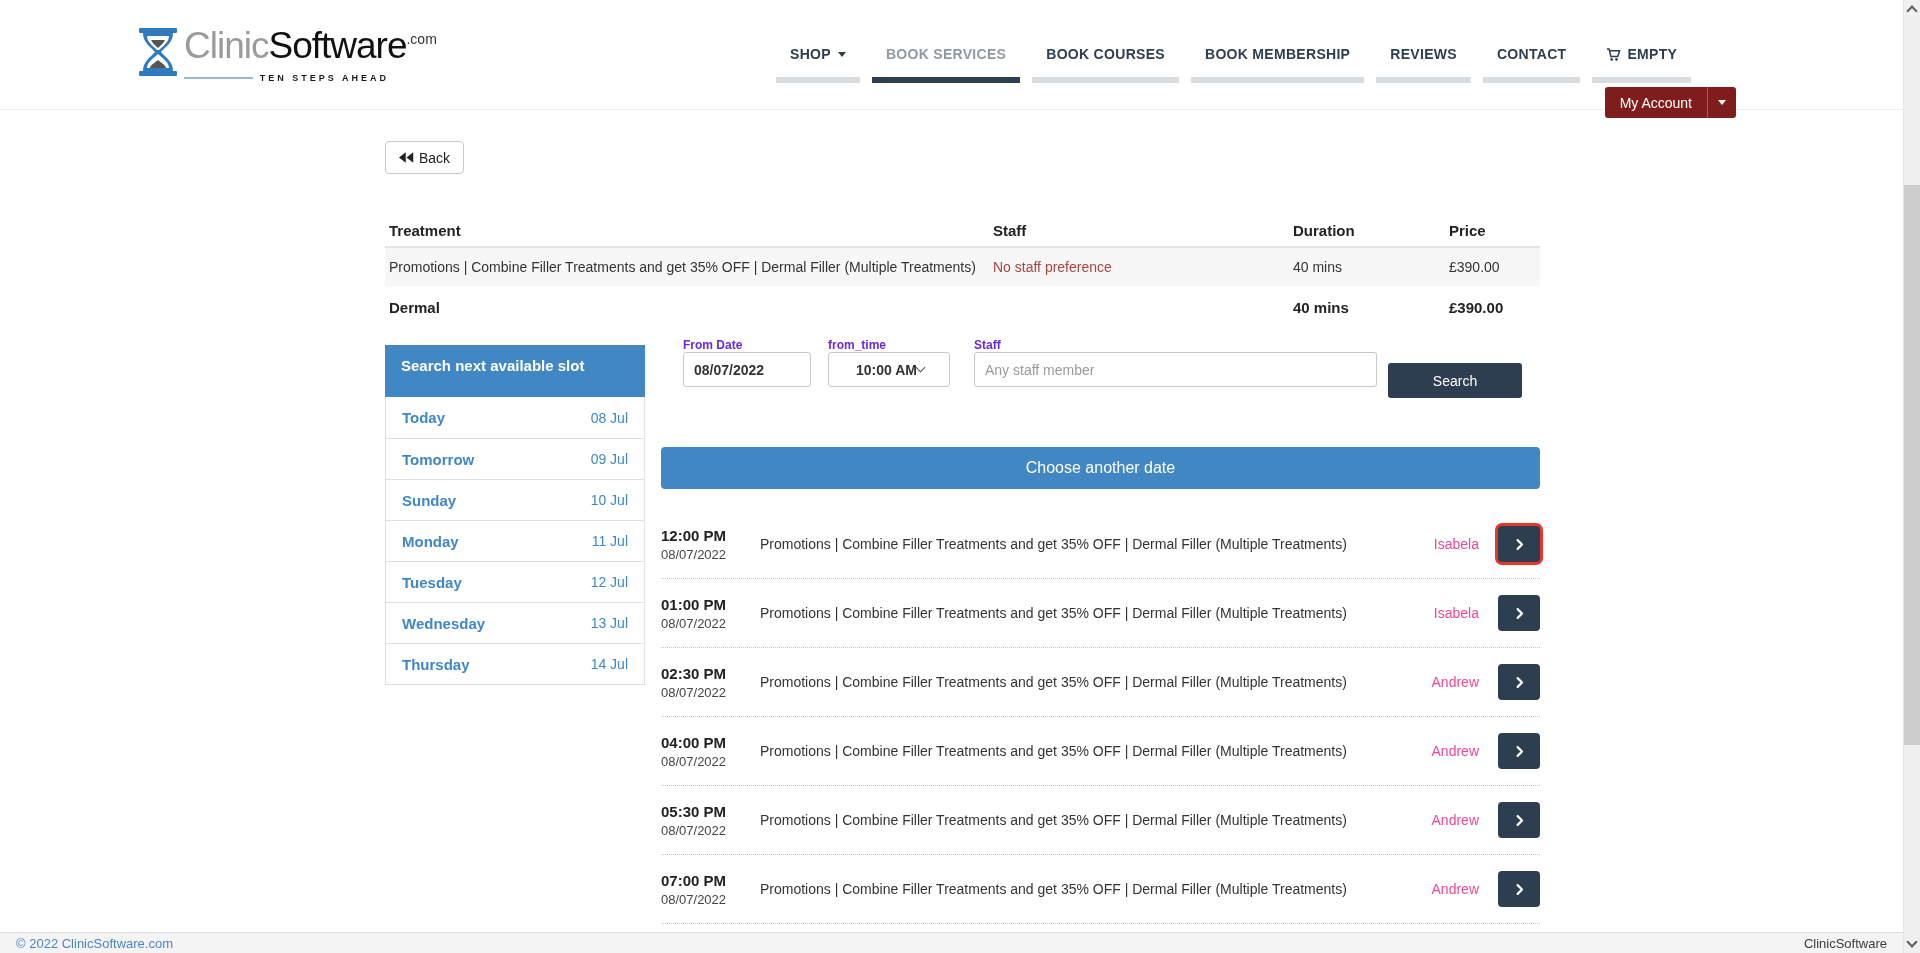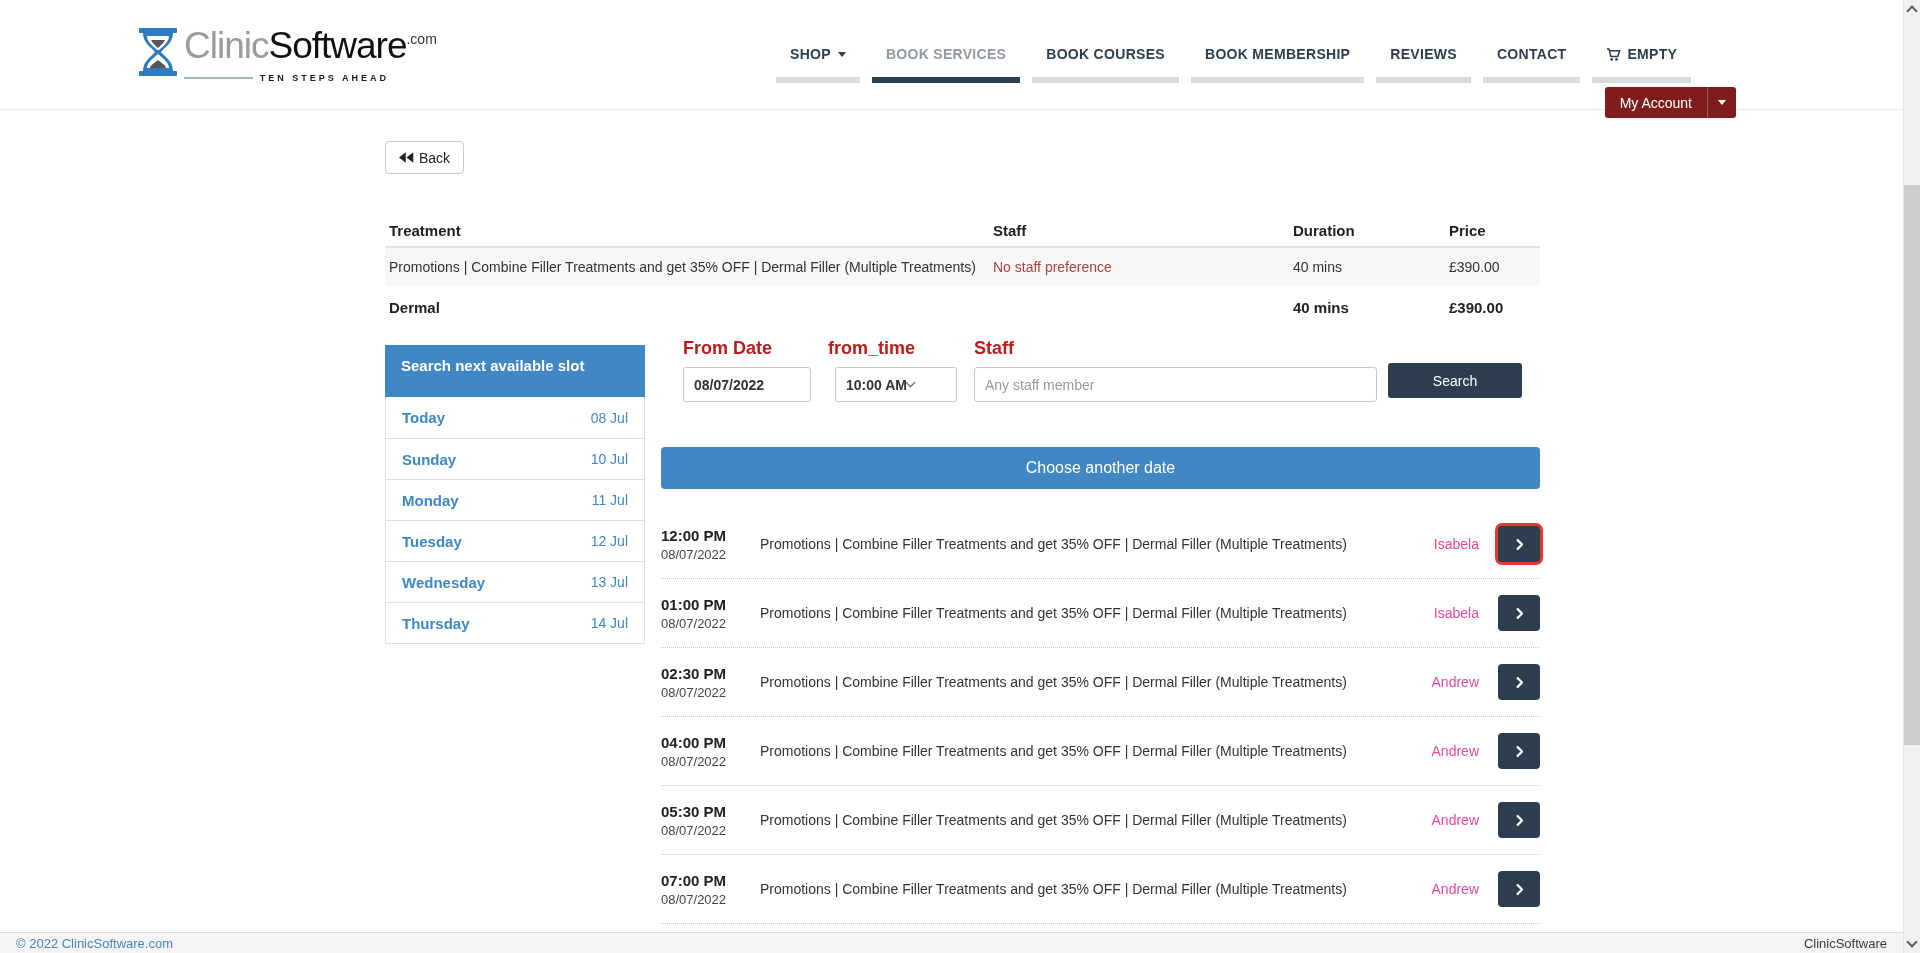--- a/index.html
+++ b/index.html
@@ -51,28 +51,28 @@
   .slot-sidebar { position:absolute; left:385px; top:345px; width:260px; }
   .side-head { height:52px; line-height:42px; background:#4187c4; color:#fff; font-size:15px; font-weight:700; padding:0 16px; }
   .side-list { border:1px solid #e0e0e0; border-top:none; }
   .side-item { height:41px; display:flex; align-items:center; justify-content:space-between; padding:0 16px; cursor:pointer; background:#fff; }
   .side-item + .side-item { border-top:1px solid #e0e0e0; }
   .side-label { font-size:15px; font-weight:700; color:#3f87c5; }
   .side-date { font-size:14px; color:#3f87c5; }
 
   
   .form-group { position:absolute; top:338px; }
-  .form-group label { display:block; font-size:18px; font-weight:700; color:#b91c1c; margin-bottom:8px; }
+  .form-group label { display:block; font-size:12px; font-weight:700; color:#6d28d9; }
   .form-group input, .select-box { width:100%; height:35px; border:1px solid #c8c8c8; border-radius:3px; background:#fff; font-family:inherit; font-size:14px; padding:0 10px; color:#333; }
   .fg-date { left:683px; width:128px; }
   .fg-date input { font-weight:700; }
   .fg-time { left:828px; width:122px; }
   .fg-staff { left:974px; width:403px; }
   .fg-staff input::placeholder { color:#9a9a9a; font-weight:400; }
-  .select-box { display:flex; align-items:center; justify-content:flex-start; font-weight:700; cursor:pointer; padding-right:8px;margin-left:7px; }
+  .select-box { display:flex; align-items:center; justify-content:center; font-weight:700; cursor:pointer; padding-right:8px; }
   .chev { width:7px; height:7px; border-right:1.6px solid #555; border-bottom:1.6px solid #555; transform:rotate(45deg); margin-top:-4px; }
   .search-btn { position:absolute; left:1388px; top:363px; width:134px; height:35px; background:#2d3e50; color:#fff; border:none; border-radius:3px; font-family:inherit; font-size:14px; cursor:pointer; }
 
   
   .choose-date-btn { position:absolute; left:661px; top:447px; width:879px; height:42px; background:#4187c4; border:none; border-radius:4px; color:#fff; font-family:inherit; font-size:16px; cursor:pointer; }
 
   
   .slot-list { position:absolute; left:661px; top:510px; width:879px; }
   .slot-row { height:69px; display:flex; align-items:center; border-bottom:1px dotted #c5c5c5; }
   .slot-when { width:99px; }
@@ -225,20 +225,24 @@
   </div>
 
   <aside class="slot-sidebar">
     <div class="side-head">Search next available slot</div>
     <div class="side-list" id="side-list">
         <div class="side-item">
     <span class="side-label">Today</span>
     <span class="side-date">08 Jul</span>
   </div>
         <div class="side-item">
+    <span class="side-label">Tomorrow</span>
+    <span class="side-date">09 Jul</span>
+  </div>
+        <div class="side-item">
     <span class="side-label">Sunday</span>
     <span class="side-date">10 Jul</span>
   </div>
         <div class="side-item">
     <span class="side-label">Monday</span>
     <span class="side-date">11 Jul</span>
   </div>
         <div class="side-item">
     <span class="side-label">Tuesday</span>
     <span class="side-date">12 Jul</span>

